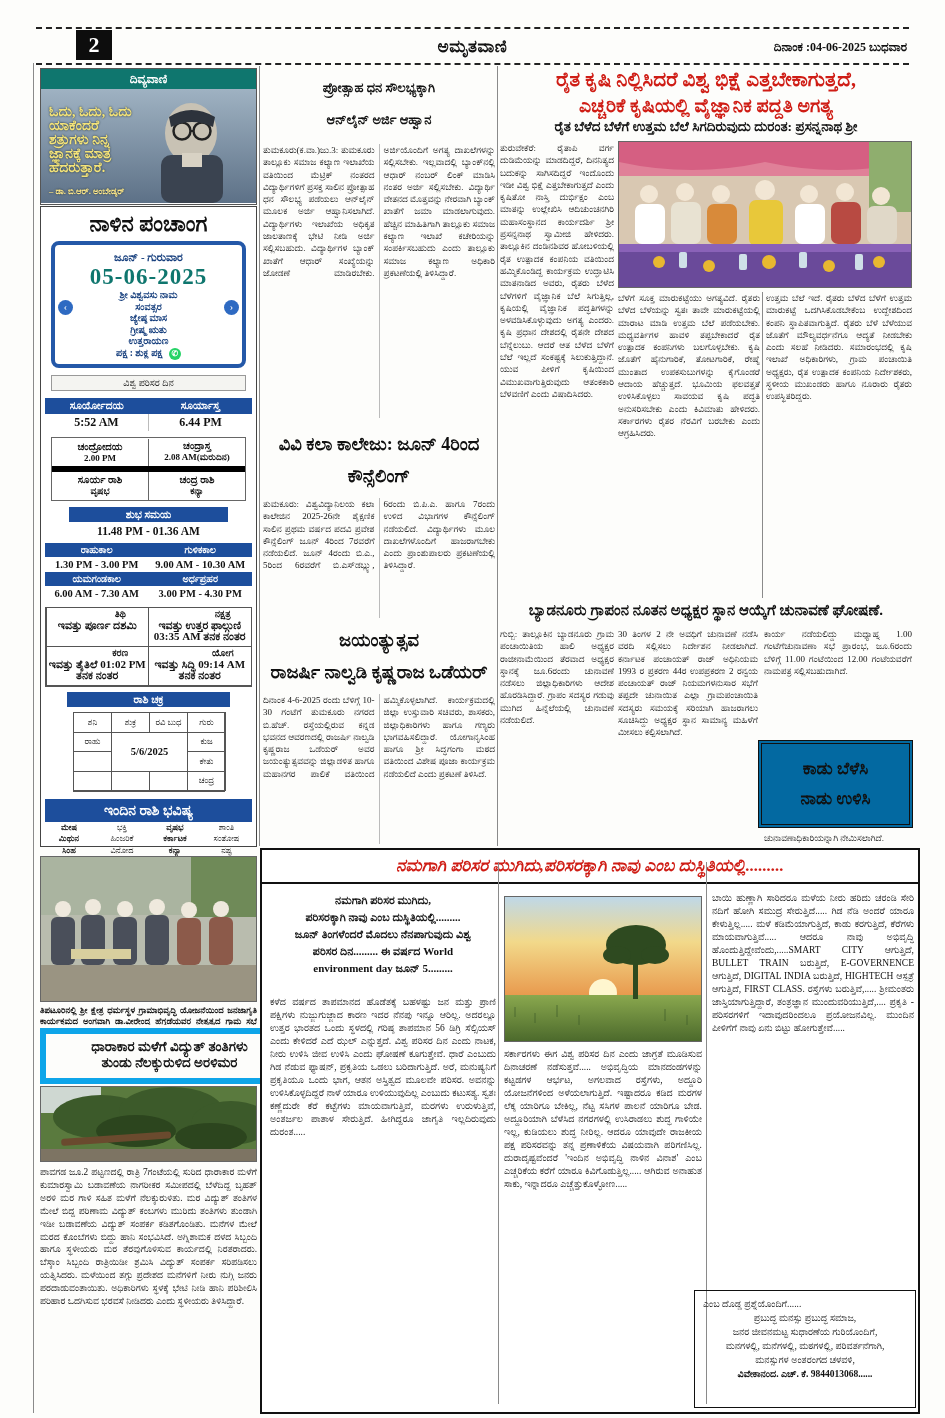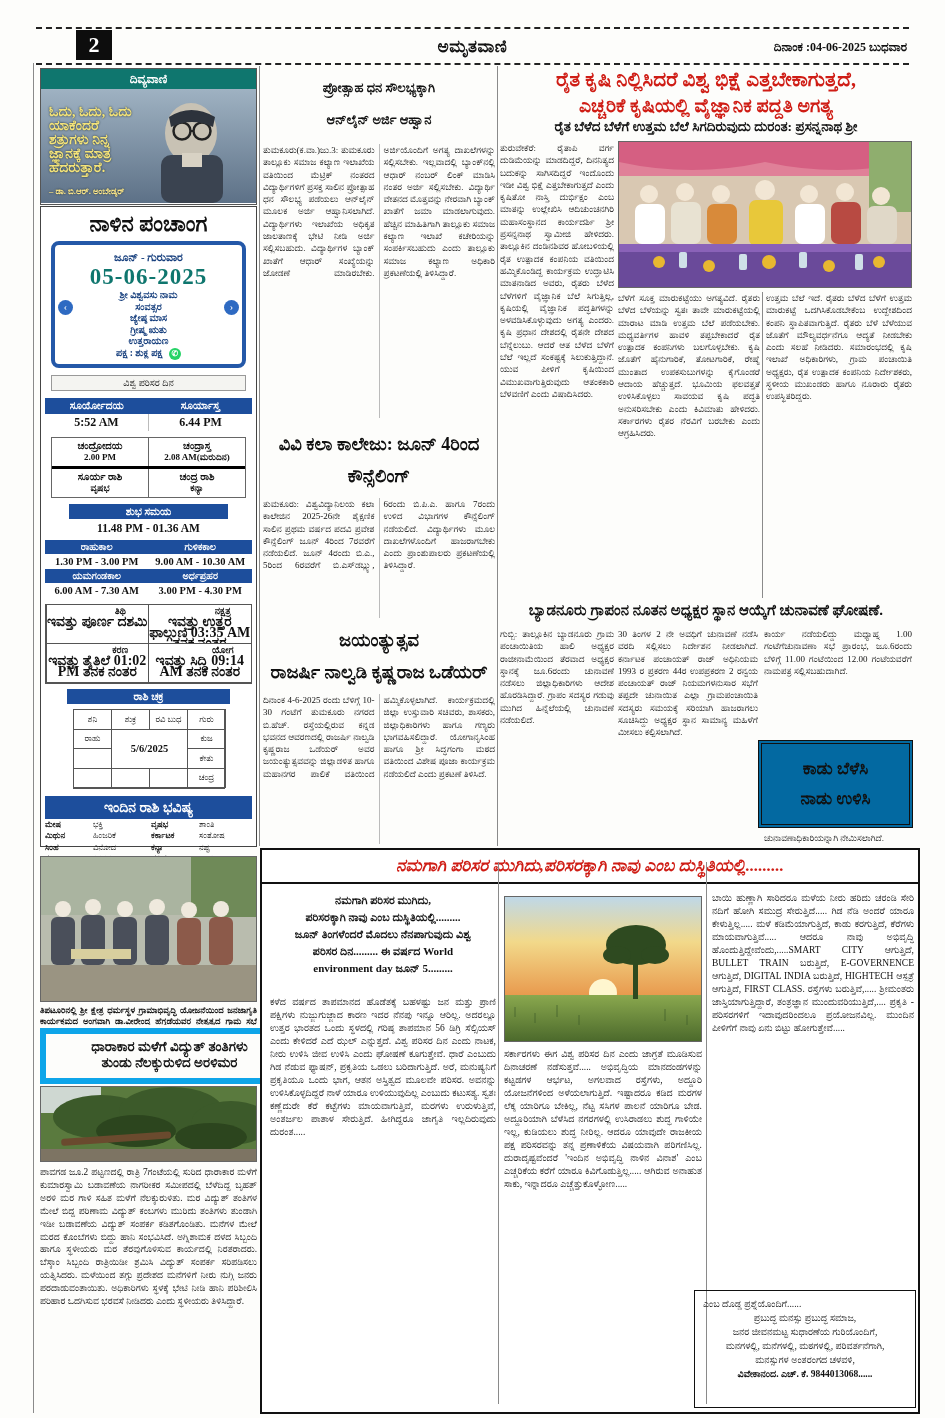--- a/index.html
+++ b/index.html
@@ -42,45 +42,45 @@
   .bluebar { background:#1d4e9c; color:#fff; font-weight:bold; text-align:center; }
   .pn-sun { margin:7px 4px 0; }
   .row2 { display:flex; }
   .row2 > div { flex:1; text-align:center; }
   .pn-sun .bluebar div { font-size:10.5px; height:16px; line-height:16px; }
   .pn-sun .vals div { font-size:12px; font-weight:bold; height:17px; line-height:17px; }
   .pn-sun .vals div:first-child { border-right:1px solid #bbb; }
   .pn-moon { margin:6px 10px 0; border:1px solid #666; }
   .pn-moon .cell { padding:2px 0 3px; }
   .pn-moon .cell:first-child { border-right:1px solid #666; }
-  .pn-moon .r1 { border-bottom:3px solid #000000; }
+  .pn-moon .r1 { border-bottom:6px solid #000000;align-items:flex-end; }
   .lbl { font-size:10px; font-weight:bold; }
   .val { font-size:9px; font-weight:bold; }
   .pn-shubha { margin:6px 4px 0; }
   .pn-shubha .bluebar { font-size:10.5px; height:15px; line-height:15px; margin:0 24px; }
   .pn-shubha .sval { font-size:11.5px; font-weight:bold; text-align:center; height:17px; line-height:18px; }
   .pn-kala { margin:4px 4px 0; }
   .pn-kala .bluebar div { font-size:9.5px; height:14px; line-height:14px; }
   .pn-kala .vals div { font-size:10.5px; font-weight:bold; height:15px; line-height:15px; }
   .tithi-grid { margin:6px 4px 0; border:1px solid #555; display:grid;
                 grid-template-columns:1fr 1fr; }
   .tithi-grid .tcell { border:1px solid #555; margin:-.5px; text-align:center; height:40px;
                        overflow:hidden; padding-top:1px; }
   .tcell .lbl { font-size:9.5px;padding-left:46px; }
-  .tcell .val { font-size:14px; font-weight:bold; line-height:10.5px; }
+  .tcell .val { font-size:11px; font-weight:bold; line-height:10.5px; }
   .rc-head { margin:5px 26px 0; font-size:10.5px; height:15px; line-height:15px; }
   .rchart { position:relative; width:152px; margin:5px auto 0; display:grid;
             grid-template-columns:repeat(4,38px); grid-auto-rows:19.5px;
             border:1px solid #555; font-size:8.5px; }
   .rchart div { border:1px solid #555; margin:-.5px; display:flex; align-items:center;
                 justify-content:center; text-align:center; line-height:9px; }
   .rc-center { grid-column:2/4; grid-row:2/4; font-size:10.5px; font-weight:bold; }
   .bh-head { margin:7px 4px 0; font-size:14px; height:23px; line-height:23px; }
   .bh-row { display:grid; grid-template-columns:48px 58px 48px 55px; font-size:8.2px;
-            height:11.5px; line-height:11.5px; padding:0 4px; }
+            height:11.5px; line-height:11.5px; padding:0 4px;text-align:center; }
   .bh-row span:nth-child(odd) { font-weight:bold; }
 
   
   .hl { font-weight:bold; text-align:center; }
   .body-txt { font-size:9px; line-height:12.3px; text-align:justify; overflow:hidden; }
   .cols2 { column-count:2; column-gap:9px; column-rule:1px solid #bbb; }
   .red { color:#cf1d15; }
 
   .kadu-box { border:1.5px solid #111; padding:2px; background:#0369a1; }
   .kadu-in { border:1px solid #111; text-align:center; font-size:17px; font-weight:bold;

